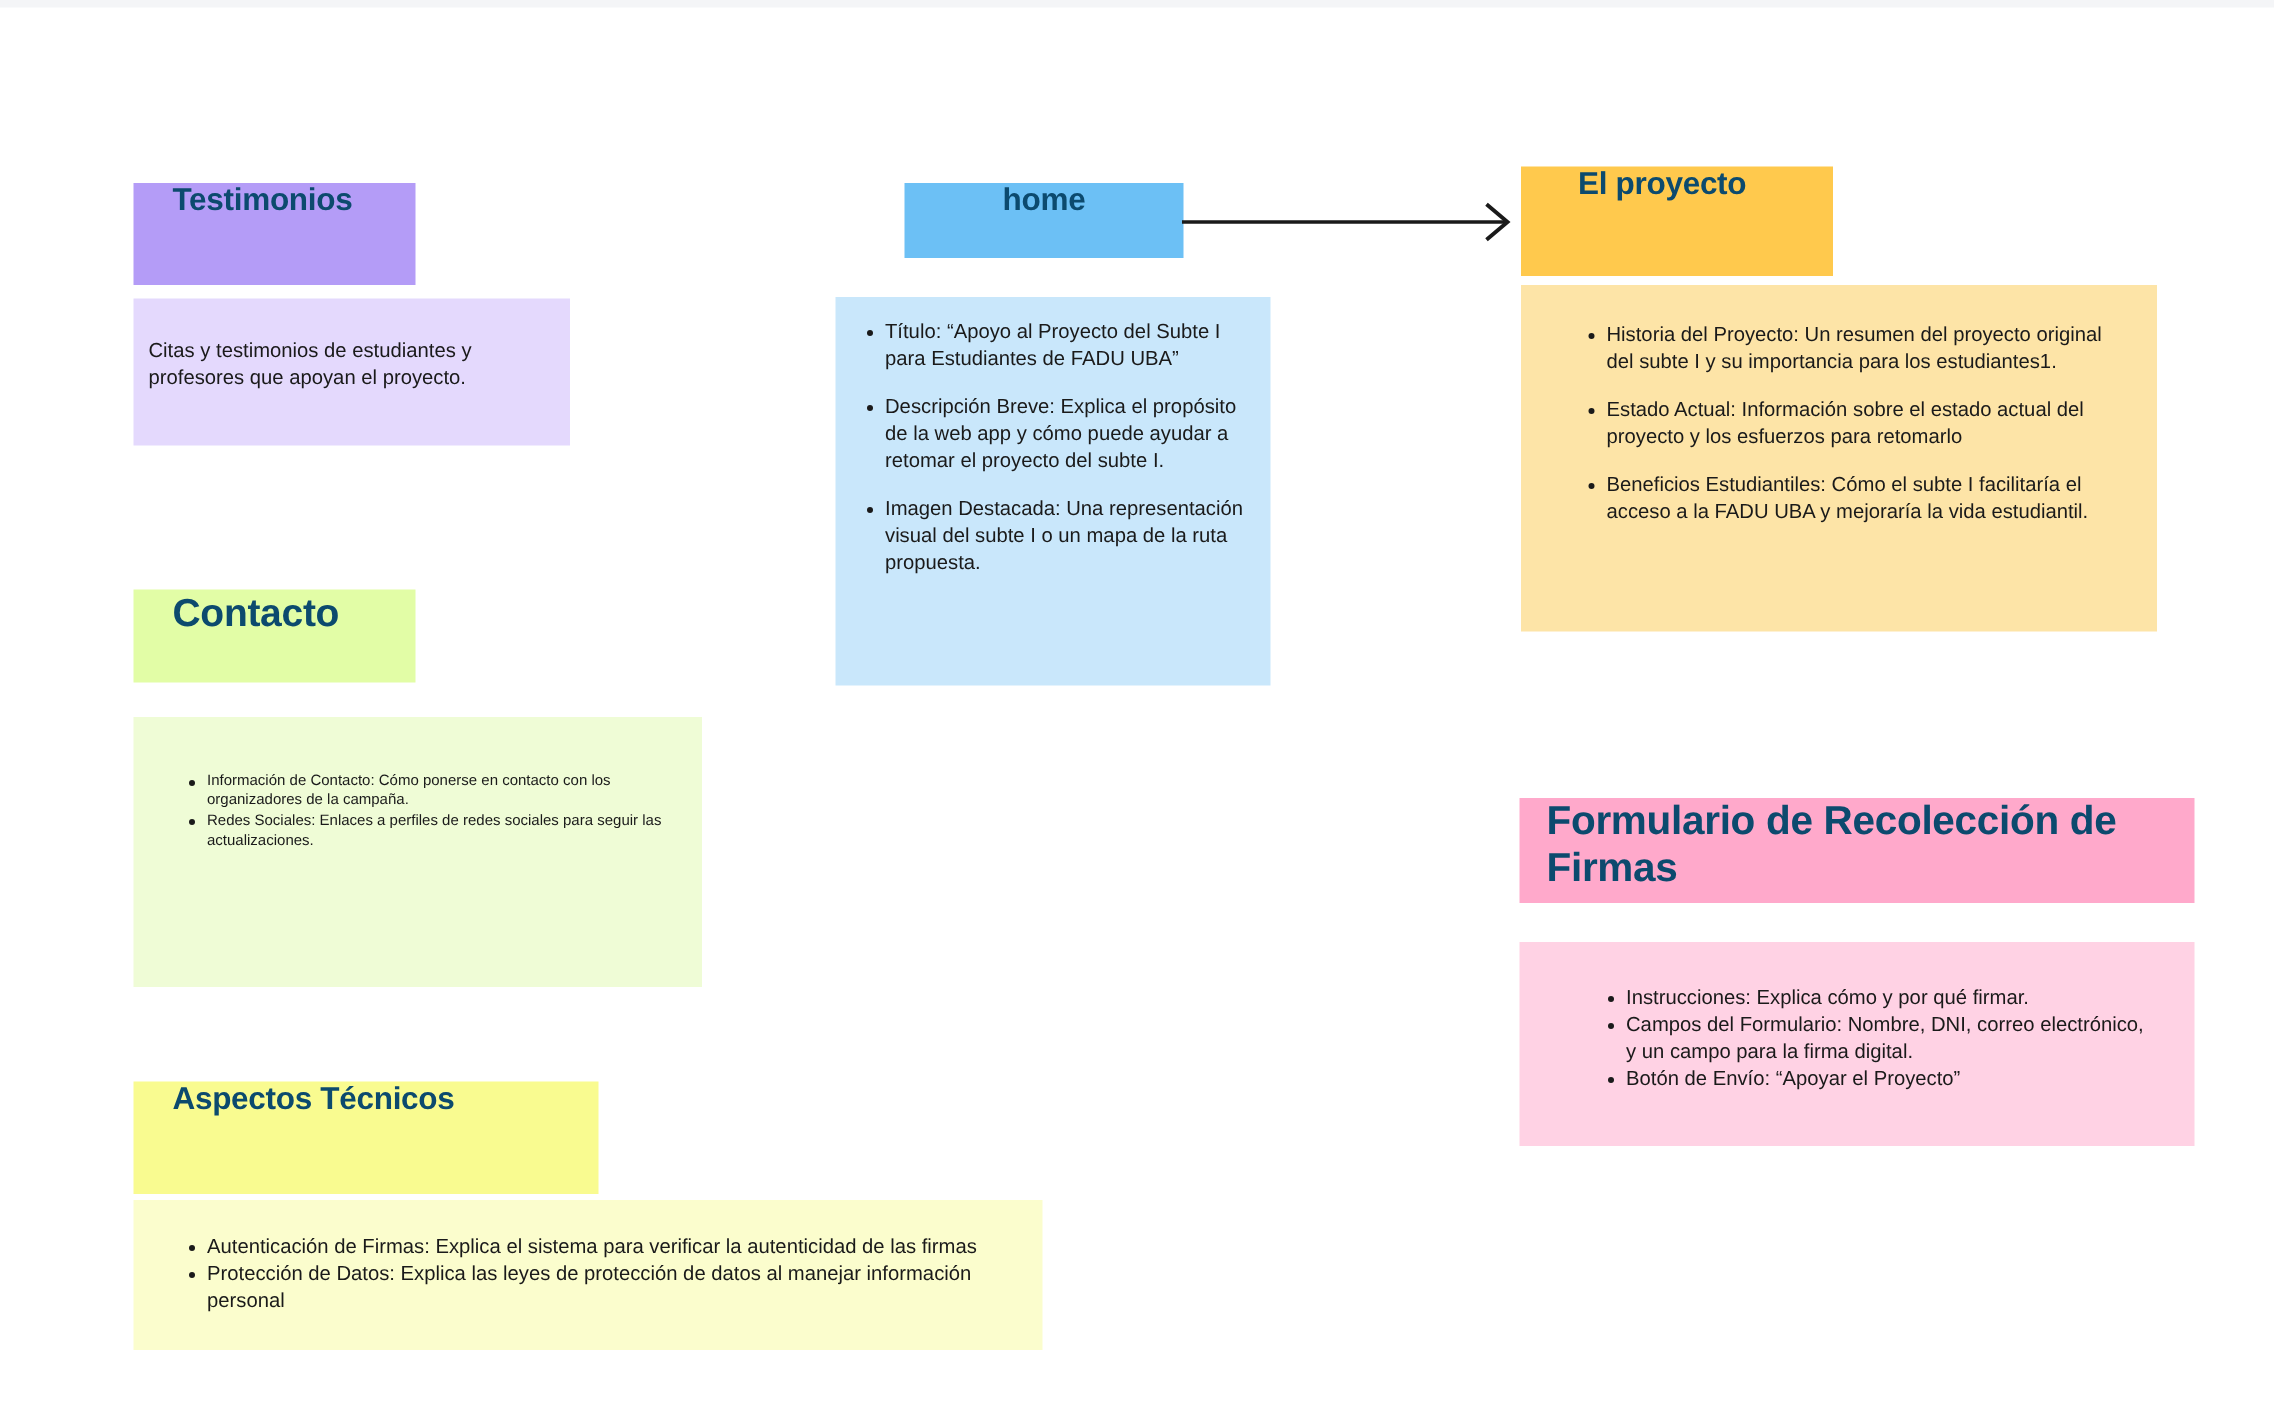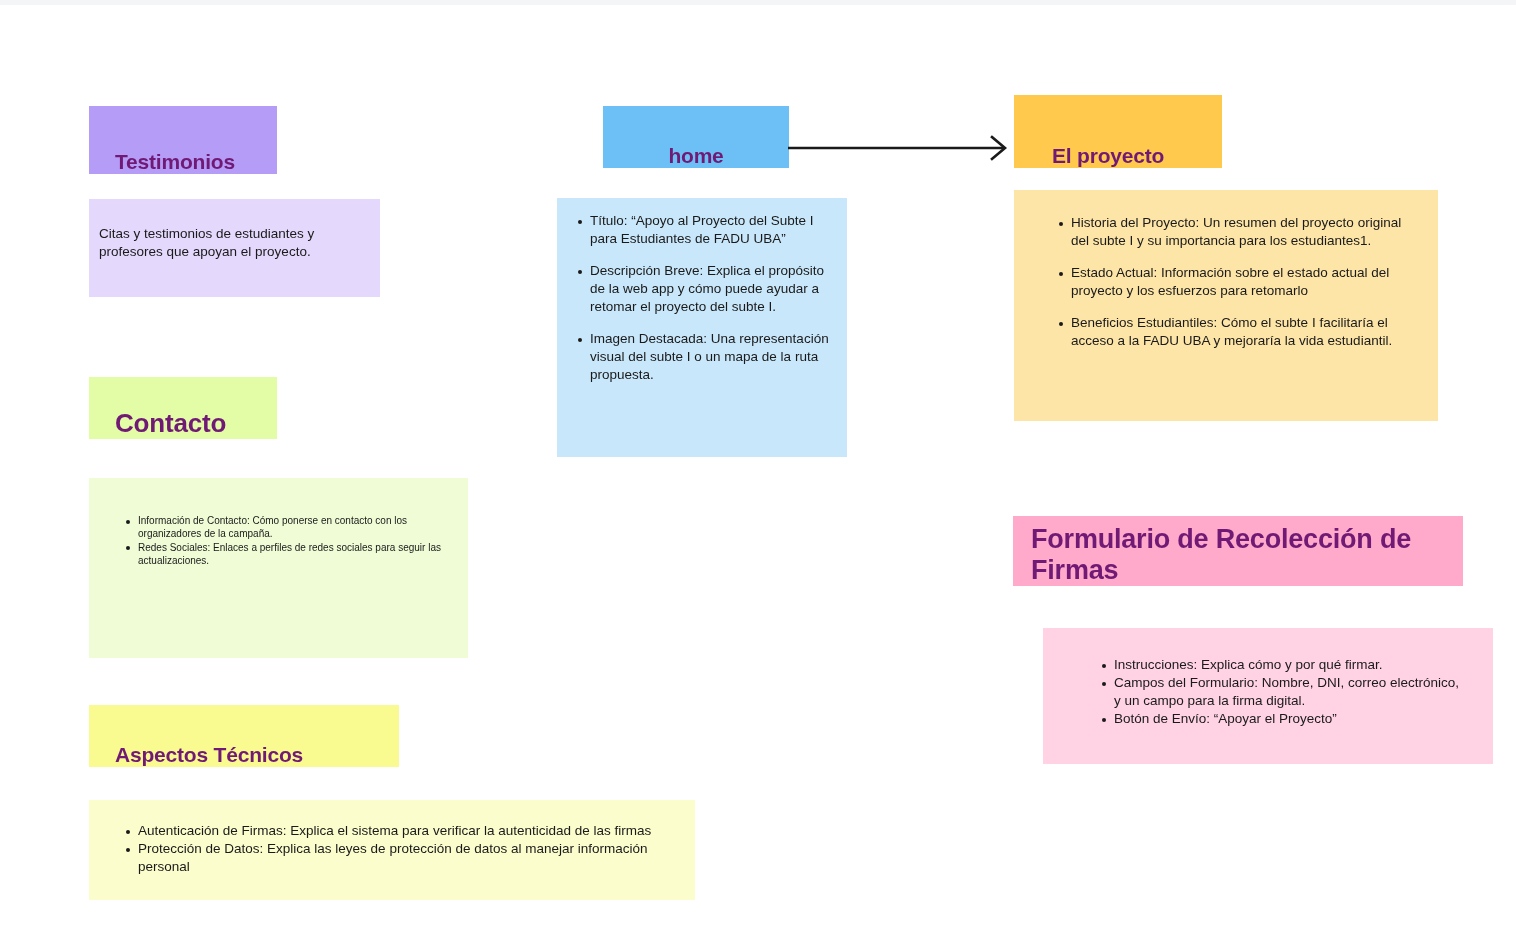--- a/index.html
+++ b/index.html
@@ -27,25 +27,26 @@
     left: 0; top: 0;
     width: 1516px;
     height: 952px;
   }
   .node {
     position: absolute;
     box-sizing: border-box;
   }
   .card-header {
     display: flex;
-    align-items: flex-end;
+    align-items: flex-start;
     padding-left: 26px;
     font-weight: bold;
-    color: #701a75;
+    color: #0c4a6e;
     letter-spacing: -0.2px;
+    margin-top: 16px;
   }
   .card-body {
     box-sizing: border-box;
     color: #1a1a1a;
   }
   .card-body .para {
     margin: 0;
     line-height: 1.32;
   }
   .card-body ul {
@@ -98,31 +99,31 @@
   <div class="node card-header" style="left:89px; top:377px; width:188px; height:62px; background:#e2fda6; font-size:26px;">
     <span>Contacto</span>
   </div>
   <div class="node card-body" style="left:89px; top:478px; width:379px; height:180px; background:#effcd6; padding:36px 24px 0 30px; font-size:10px;">
     <ul class="tight-list">
       <li>Información de Contacto: Cómo ponerse en contacto con los organizadores de la campaña.</li>
       <li>Redes Sociales: Enlaces a perfiles de redes sociales para seguir las actualizaciones.</li>
     </ul>
   </div>
 
-  <div class="node card-header" style="left:89px; top:705px; width:310px; height:62px; background:#f9fb90; font-size:21px;">
+  <div class="node card-header" style="left:89px; top:705px; width:310px; height:75px; background:#f9fb90; font-size:21px;">
     <span>Aspectos Técnicos</span>
   </div>
   <div class="node card-body" style="left:89px; top:800px; width:606px; height:100px; background:#fbfdcd; padding:22px 24px 0 30px; font-size:13.5px;">
     <ul class="tight-list">
       <li>Autenticación de Firmas: Explica el sistema para verificar la autenticidad de las firmas</li>
       <li>Protección de Datos: Explica  las leyes de protección de datos al manejar información personal</li>
     </ul>
   </div>
 
-  <div class="node card-header" style="left:603px; top:106px; width:186px; height:62px; background:#6cc0f5; font-size:21px; justify-content:center; padding-left:0;">
+  <div class="node card-header" style="left:603px; top:106px; width:186px; height:50px; background:#6cc0f5; font-size:21px; justify-content:center; padding-left:0;">
     <span>home</span>
   </div>
   <div class="node card-body" style="left:557px; top:198px; width:290px; height:259px; background:#c9e7fb; padding:14px 18px 0 14px; font-size:13.5px;">
     <ul class="gap-list">
       <li>Título: “Apoyo al Proyecto del Subte I para Estudiantes de FADU UBA”</li>
       <li>Descripción Breve: Explica el propósito de la web app y cómo puede ayudar a retomar el proyecto del subte I.</li>
       <li>Imagen Destacada: Una representación visual del subte I o un mapa de la ruta propuesta.</li>
     </ul>
   </div>
 
@@ -138,21 +139,21 @@
     <ul class="gap-list">
       <li>Historia del Proyecto: Un resumen del proyecto original del subte I y su importancia para los estudiantes1.</li>
       <li>Estado Actual: Información sobre el estado actual del proyecto y los esfuerzos para retomarlo</li>
       <li>Beneficios Estudiantiles: Cómo el subte I facilitaría el acceso a la FADU UBA y mejoraría la vida estudiantil.</li>
     </ul>
   </div>
 
   <div class="node card-header" style="left:1013px; top:516px; width:450px; height:70px; background:#ffa9cb; font-size:27px; padding-left:18px;">
     <span>Formulario de Recolección de  Firmas</span>
   </div>
-  <div class="node card-body" style="left:1013px; top:628px; width:450px; height:136px; background:#ffd2e4; padding:28px 24px 0 52px; font-size:13.5px;margin-left:30px;">
+  <div class="node card-body" style="left:1013px; top:628px; width:450px; height:136px; background:#ffd2e4; padding:28px 24px 0 52px; font-size:13.5px;">
     <ul class="tight-list">
       <li>Instrucciones: Explica cómo y por qué firmar.</li>
       <li>Campos del Formulario: Nombre, DNI, correo electrónico, y un campo para la firma digital.</li>
       <li>Botón de Envío: “Apoyar el Proyecto”</li>
     </ul>
   </div>
 
 </div>
 
 </body></html>

